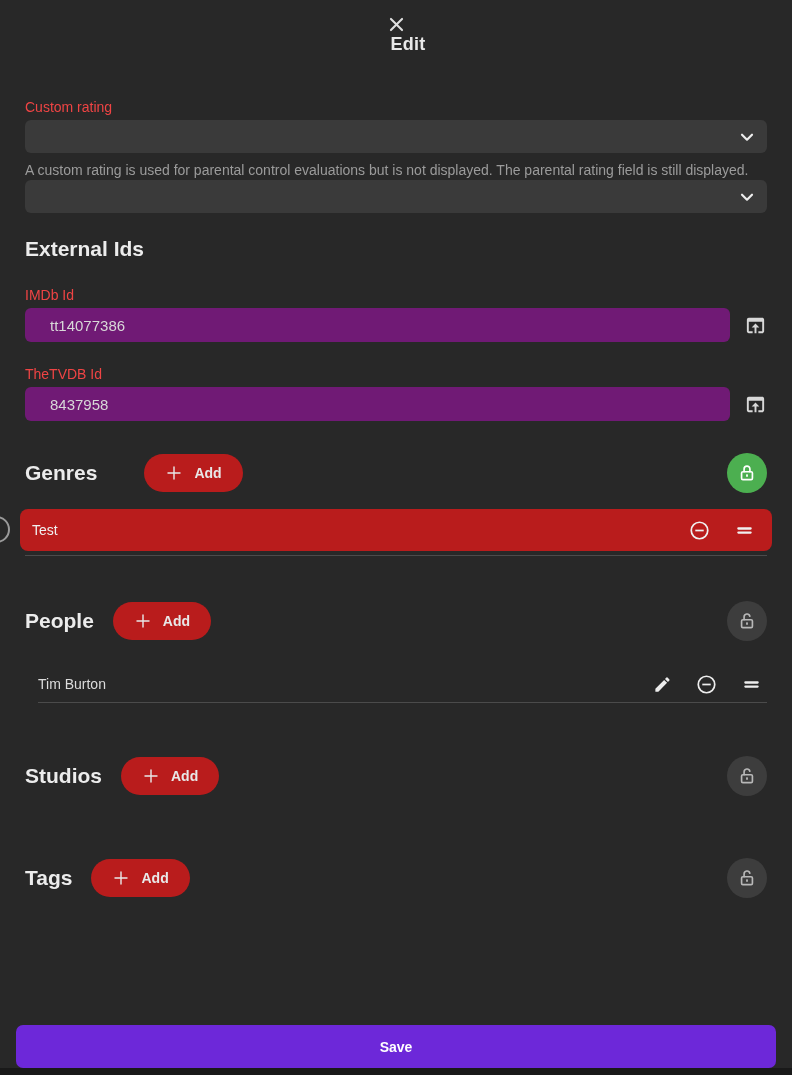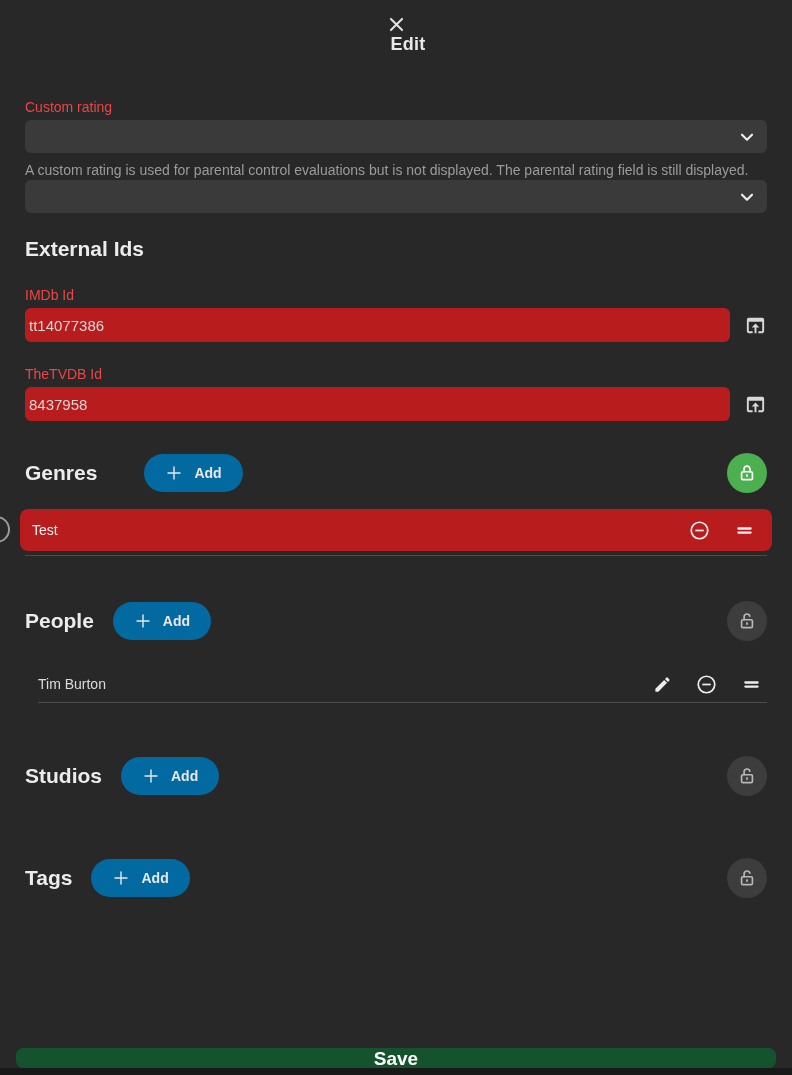--- a/index.html
+++ b/index.html
@@ -29,35 +29,35 @@
   .select-value { font-size: 15px; color: #d8d8d8; }
   .help { margin-top: 7px; font-size: 14px; line-height: 20px; color: #9b9b9b; max-width: 742px; }
 
   .section-title { font-size: 21px; font-weight: bold; color: #ececec; line-height: 24px; }
   .h-external { margin-top: 24px; }
 
   .ext-label { margin-top: 26px; }
   .ext-label2 { margin-top: 24px; }
   .ext-row { display: flex; align-items: center; margin-top: 0; }
   .text-input {
-    flex: 1; height: 34px; background: #b91c1c; border: none; border-radius: 6px;
-    color: #d8d8d8; font-size: 15px; padding: 0 4px; outline: none;
+    flex: 1; height: 34px; background: #701a75; border: none; border-radius: 6px;
+    color: #d8d8d8; font-size: 15px; padding: 0 25px; outline: none;
     font-family: "Liberation Sans", sans-serif;
   }
   .ext-open-btn { background: none; border: none; padding: 0; margin-left: 14px; cursor: pointer; display: flex; color: #d8d8d8; }
 
   .section-head { display: flex; align-items: center; height: 40px; }
   .sh-genres { margin-top: 32px; gap: 28px; }
   .sh-people { margin-top: 45px; }
   .sh-studios { margin-top: 53px; }
   .sh-tags { margin-top: 62px; }
 
   .add-btn {
     margin-left: 19px; height: 38px; padding: 0 21px; border-radius: 19px;
-    background: #0369a1; border: none; display: flex; align-items: center; gap: 11px;
+    background: #b91c1c; border: none; display: flex; align-items: center; gap: 11px;
     color: #e8e8e8; cursor: pointer;
   }
   .add-label { font-size: 14px; font-weight: bold; color: #e8e8e8; font-family: "Liberation Sans", sans-serif; }
 
   .lock-btn {
     margin-left: auto; width: 40px; height: 40px; border-radius: 50%;
     border: none; display: flex; align-items: center; justify-content: center; cursor: pointer;
   }
   .lock-btn.locked { background: #4caf50; }
   .lock-btn.unlocked { background: #3d3d3d; }
@@ -77,23 +77,23 @@
   .divider { height: 1px; background: #4b4b4b; margin-top: 4px; }
 
   .person-row {
     margin-top: 25px; min-height: 36px; display: flex; align-items: center;
     padding: 0 5px 0 0; border-bottom: 1px solid #4b4b4b;
     font-size: 14px; color: #dcdcdc; margin-left: 13px;
   }
   .person-name { line-height: 36px; }
 
   .save-btn {
-    position: absolute; left: 16px; right: 16px; bottom: 7px; height: 20px;
-    background: #14532d; border: none; border-radius: 7px;
-    color: #fff; font-size: 19px; font-weight: bold; cursor: pointer;
+    position: absolute; left: 16px; right: 16px; bottom: 7px; height: 43px;
+    background: #6d28d9; border: none; border-radius: 7px;
+    color: #fff; font-size: 14px; font-weight: bold; cursor: pointer;
     font-family: "Liberation Sans", sans-serif;
   }
   .bottom-strip { position: absolute; left: 0; right: 0; bottom: 0; height: 7px; background: #191919; }
 
   svg { display: block; }
 </style>
 </head>
 <body>
 
 <div class="header">

